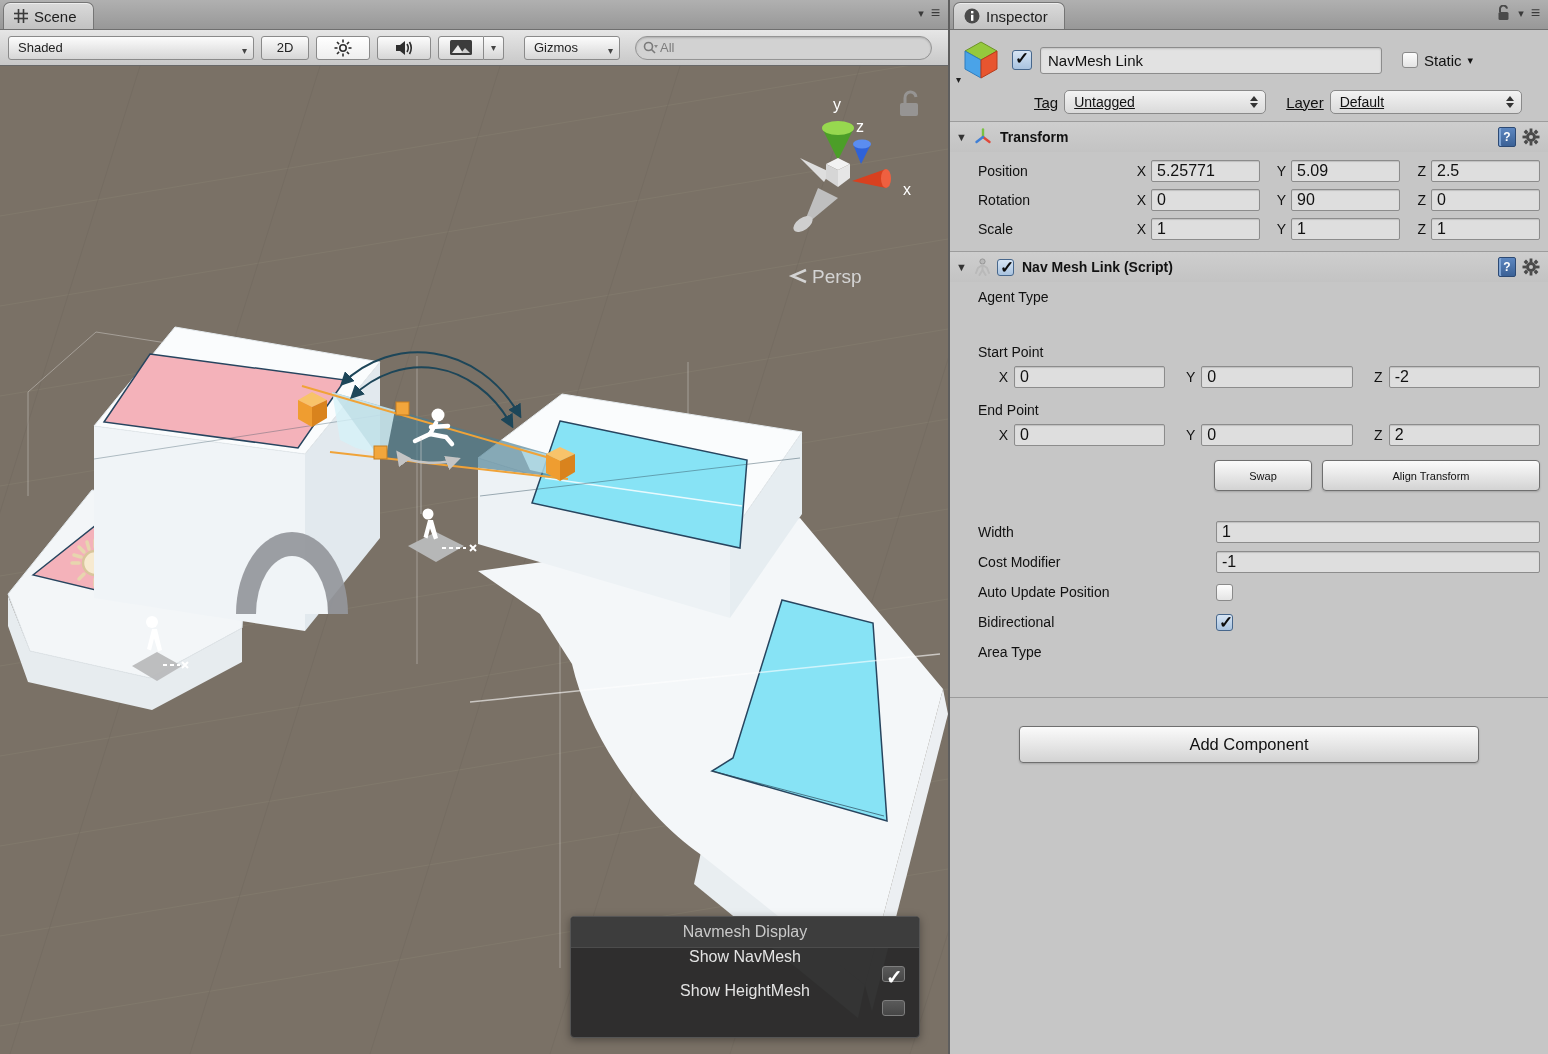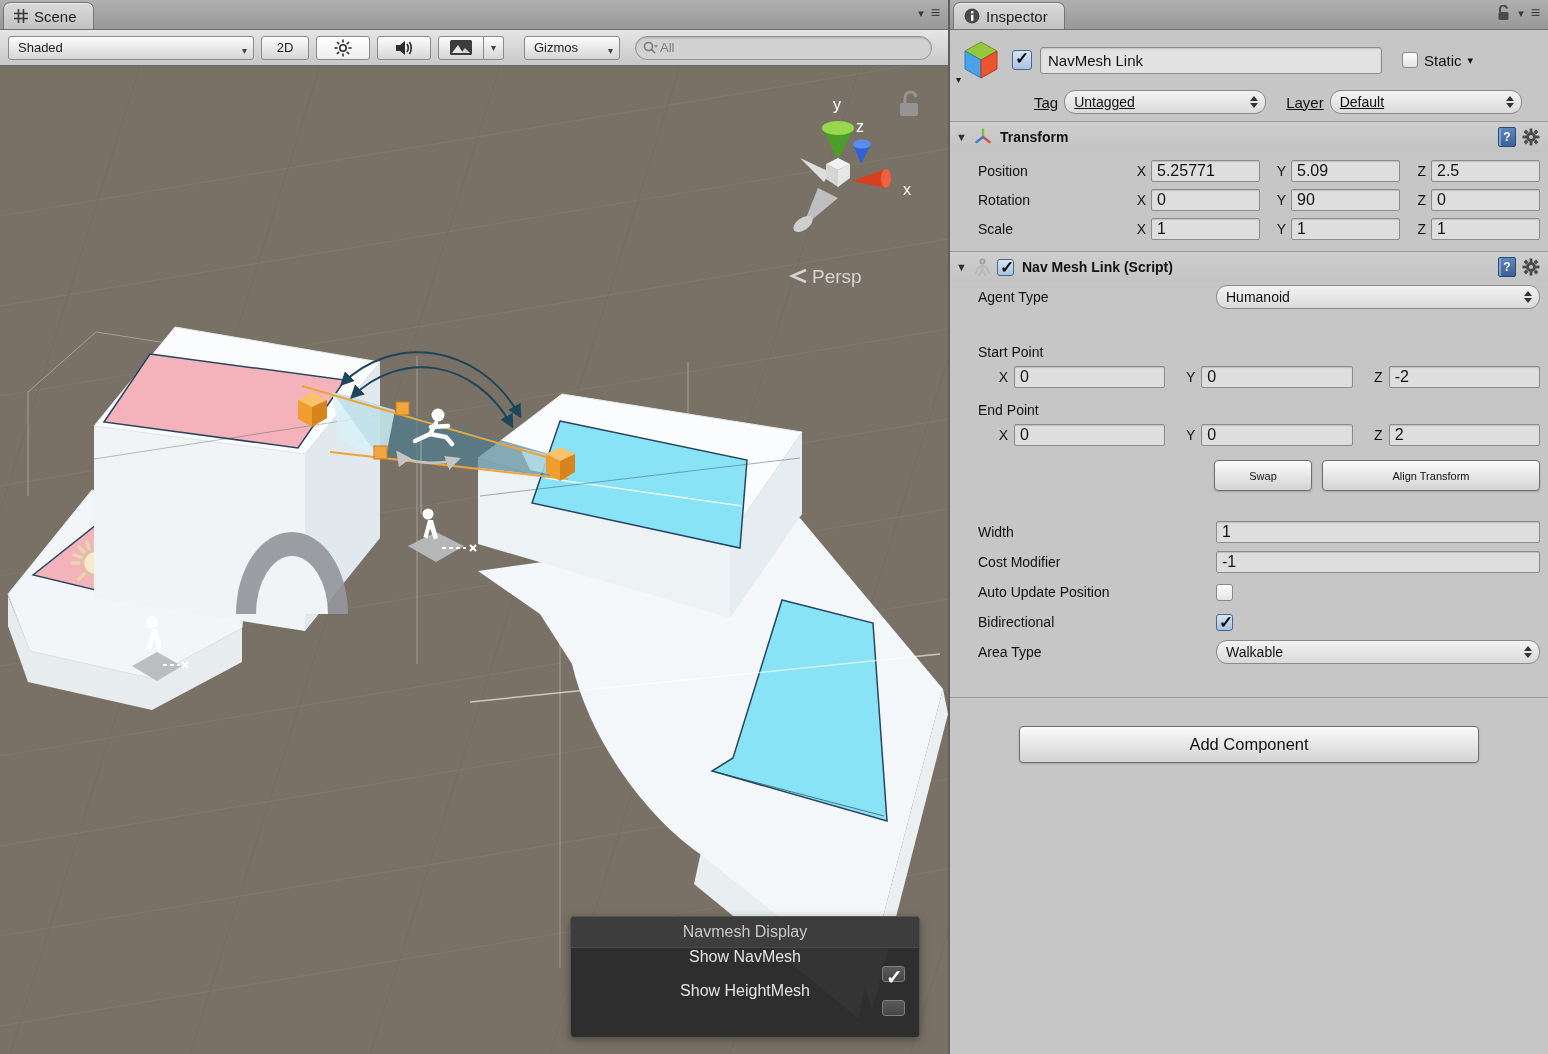--- a/index.html
+++ b/index.html
@@ -70,21 +70,21 @@
     background:linear-gradient(#fdfdfd,#e4e4e4); position:relative; flex:none; }
   .chk.big { width:20px; height:20px; }
   .chk.checked { background:linear-gradient(#dcе9f7,#a9c3df); background:linear-gradient(#d7e5f4,#a9c3df); border-color:#47678c; }
   .chk.checked::after { content:"\2713"; position:absolute; left:2px; top:-3px; font-size:17px; font-weight:bold; color:#0d0d0d; }
   .name-field { flex:1; height:27px; border:1px solid #8c8c8c; border-radius:3px; background:#e2e2e2;
     box-shadow:inset 0 1px 2px rgba(0,0,0,.15); font-size:15px; color:#111; padding:0 7px;
     font-family:"Liberation Sans",sans-serif; outline:none; max-width:342px; }
   .static-grp { display:flex; align-items:center; gap:6px; margin-left:12px; font-size:15px; }
   .static-grp .chk { width:16px; height:16px; }
   .popup { position:relative; height:24px; background:linear-gradient(#f3f3f3,#dadada); border:1px solid #8a8a8a;
-    border-radius:11px; display:flex; align-items:center; padding:0 24px 0 9px; font-size:14px; color:#111; }
+    border-radius:5px; display:flex; align-items:center; padding:0 24px 0 9px; font-size:14px; color:#111; }
   .popup .dual { position:absolute; right:7px; top:50%; transform:translateY(-50%); display:flex; flex-direction:column; gap:2px; }
   .popup .dual i { display:block; width:0; height:0; border-left:4px solid transparent; border-right:4px solid transparent; }
   .popup .dual i.u { border-bottom:5px solid #333; }
   .popup .dual i.d { border-top:5px solid #333; }
   .tag-popup { width:202px; }
   .layer-popup { width:192px; }
   .go-row2 .lbl { font-size:15px; }
   .lbl-layer { margin-left:14px; }
 
   .section { border-top:1px solid #9c9c9c; }
@@ -544,27 +544,20 @@
               <rect x="12.3" y="2.3" width="3.4" height="3.4" transform="rotate(45 14 4)"></rect>
               <rect x="2.3" y="12.3" width="3.4" height="3.4" transform="rotate(45 4 14)"></rect>
               <rect x="12.3" y="12.3" width="3.4" height="3.4" transform="rotate(45 14 14)"></rect>
             </g>
             <circle cx="9" cy="9" r="2" fill="#c6c6c6"></circle>
           </svg>
         </div>
 
         <div class="nl-row">
           <span class="nlabel">Agent Type</span>
-          <div class="popup nval">
-            <span>Humanoid</span>
-            <span class="dual">
-                <i class="u"></i>
-                <i class="d"></i>
-              </span>
-          </div>
         </div>
 
         <div class="gap22"></div>
 
         <div class="pt-label">Start Point</div>
         <div class="pt-row">
           <span class="axis">X</span>
           <span class="fwrap"><input class="field" value="0" style=""></span>
           <span class="axis axis2">Y</span>
           <span class="fwrap"><input class="field" value="0" style=""></span>
@@ -604,27 +597,20 @@
         <div class="nl-row">
           <span class="nlabel">Auto Update Position</span>
           <span class="chk"></span>
         </div>
         <div class="nl-row">
           <span class="nlabel">Bidirectional</span>
           <span class="chk checked"></span>
         </div>
         <div class="nl-row">
           <span class="nlabel">Area Type</span>
-          <div class="popup nval">
-            <span>Walkable</span>
-            <span class="dual">
-                <i class="u"></i>
-                <i class="d"></i>
-              </span>
-          </div>
         </div>
       </div>
 
       <div class="addc-area">
         <div class="u-btn addc-btn">
           <span>Add Component</span>
         </div>
       </div>
 
     </div>

